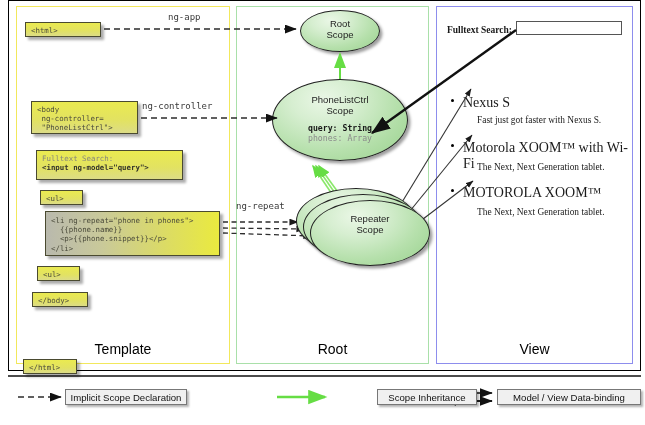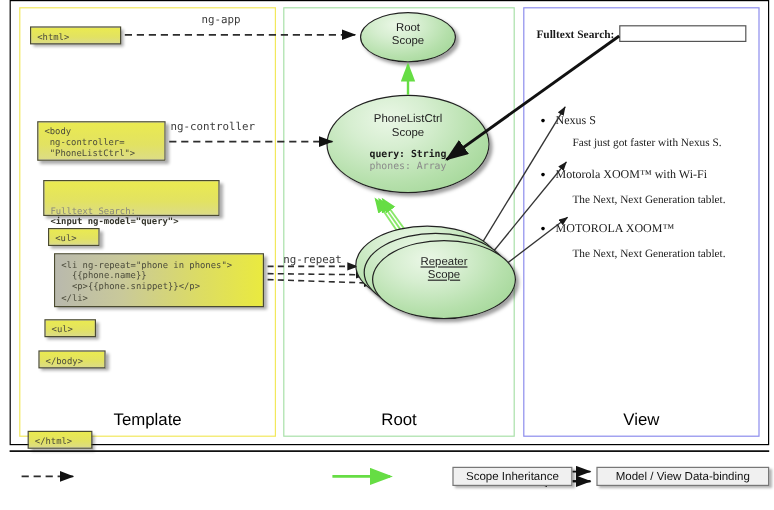--- a/index.html
+++ b/index.html
@@ -46,21 +46,21 @@
                font-size:8.2px;line-height:10px;}
   .oval .props .k{font-weight:bold;color:#1a1a1a;}
   .oval .props .g{color:#8a8a8a;}
 
   
   .view-inner{position:absolute;left:0;top:0;width:100%;height:100%;
               font-family:"Liberation Serif","DejaVu Serif",serif;color:#1a1a1a;}
   .fts-label{position:absolute;left:10px;top:18px;font-size:9.5px;font-weight:bold;}
   .fts-input{position:absolute;left:79px;top:14px;width:106px;height:14px;
              border:1px solid #555;background:#fff;box-sizing:border-box;}
-  .phone-item{position:absolute;left:26px;font-size:10px;}
+  .phone-item{position:absolute;left:26px;font-size:14px;}
   .phone-item .bullet{position:absolute;left:-12px;top:3.5px;width:3px;height:3px;
                       background:#000;border-radius:50%;}
   .phone-snip{position:absolute;left:40px;font-size:9.4px;}
 
   
   svg.ov{position:absolute;left:0;top:0;width:645px;height:425px;
          pointer-events:none;overflow:visible;}
 
   .edge-label{position:absolute;
               font-family:"DejaVu Sans Mono","Liberation Mono",monospace;
@@ -113,21 +113,21 @@
     </div>
     <div class="col-label">View</div>
   </div>
 
   <div class="code-box flat" style="left:25px;top:22px;width:76px;height:15px;">&lt;html&gt;</div>
 
   <div class="code-box flat" style="left:31px;top:101px;width:107px;height:33px;">&lt;body
  ng-controller=
  "PhoneListCtrl"&gt;</div>
 
-  <div class="code-box flat" style="left:36px;top:150px;width:147px;height:30px;padding-top:20px;"><span class="dim">Fulltext Search:</span>
+  <div class="code-box flat" style="left:36px;top:150px;width:147px;height:30px;padding-top:3px;"><span class="dim">Fulltext Search:</span>
 <b>&lt;input ng-model="query"&gt;</b></div>
 
   <div class="code-box flat" style="left:40px;top:190px;width:43px;height:15px;">&lt;ul&gt;</div>
 
   <div class="code-box lr" style="left:45px;top:211px;width:175px;height:45px;padding-top:4px;"><span>&lt;li ng-repeat="phone in phones"&gt;</span>
   <span>{{phone.name}}</span>
   <span>&lt;p&gt;{{phone.snippet}}&lt;/p&gt;</span>
 <span>&lt;/li&gt;</span></div>
 
   <div class="code-box flat" style="left:37px;top:266px;width:43px;height:15px;">&lt;ul&gt;</div>
@@ -145,28 +145,28 @@
     <div class="t1">PhoneListCtrl</div>
     <div class="t1">Scope</div>
     <div class="props" style="margin-top:7px;">
       <div class="k">query: String</div>
       <div class="g">phones: Array</div>
     </div>
   </div>
 
   <div class="oval" style="left:296px;top:188px;width:120px;height:66px;z-index:1;"></div>
   <div class="oval" style="left:303px;top:194px;width:120px;height:66px;z-index:2;"></div>
-  <div class="oval" style="left:310px;top:200px;width:120px;height:66px;z-index:3;padding-top:12px;text-decoration:underline;">
+  <div class="oval" style="left:310px;top:200px;width:120px;height:66px;z-index:3;padding-top:12px;">
     <div class="t1">Repeater</div>
     <div class="t1">Scope</div>
   </div>
 
   <div class="edge-label" style="left:168px;top:12px;">ng-app</div>
   <div class="edge-label" style="left:142px;top:101px;">ng-controller</div>
-  <div class="edge-label" style="left:236px;top:212px;">ng-repeat</div>
+  <div class="edge-label" style="left:236px;top:201px;">ng-repeat</div>
 
   <svg class="ov" viewBox="0 0 645 425">
     <defs>
       <marker id="mk-blk" markerWidth="9" markerHeight="9" refX="7.5" refY="3" orient="auto">
         <path d="M0,0 L8,3 L0,6 z" fill="#111"></path>
       </marker>
       <marker id="mk-blk-s" markerWidth="8" markerHeight="8" refX="6.6" refY="2.6" orient="auto">
         <path d="M0,0 L7,2.6 L0,5.2 z" fill="#1a1a1a"></path>
       </marker>
       <marker id="mk-grn" markerWidth="9" markerHeight="9" refX="7" refY="3" orient="auto">
@@ -198,16 +198,17 @@
 
     <line x1="277" y1="397" x2="325" y2="397" stroke="#66dd44" stroke-width="2.4" marker-end="url(#mk-grn)"></line>
 
     <line x1="444" y1="393" x2="492" y2="393" stroke="#111" stroke-width="1.6" marker-end="url(#mk-blk)"></line>
     <line x1="492" y1="401" x2="444" y2="401" stroke="#111" stroke-width="1.6" marker-end="url(#mk-blk)"></line>
     <line x1="444" y1="401" x2="492" y2="401" stroke="#111" stroke-width="1.6" marker-end="url(#mk-blk)"></line>
 
     <line x1="8" y1="376" x2="641" y2="376" stroke="#111" stroke-width="1.4"></line>
   </svg>
 
+  <div class="legend-box" style="left:65px;top:389px;width:122px;">Implicit Scope Declaration</div>
   <div class="legend-box" style="left:330px;top:389px;width:100px;margin-left:47px;">Scope Inheritance</div>
   <div class="legend-box" style="left:497px;top:389px;width:144px;">Model / View Data-binding</div>
 
 </div>
 
 </body></html>

